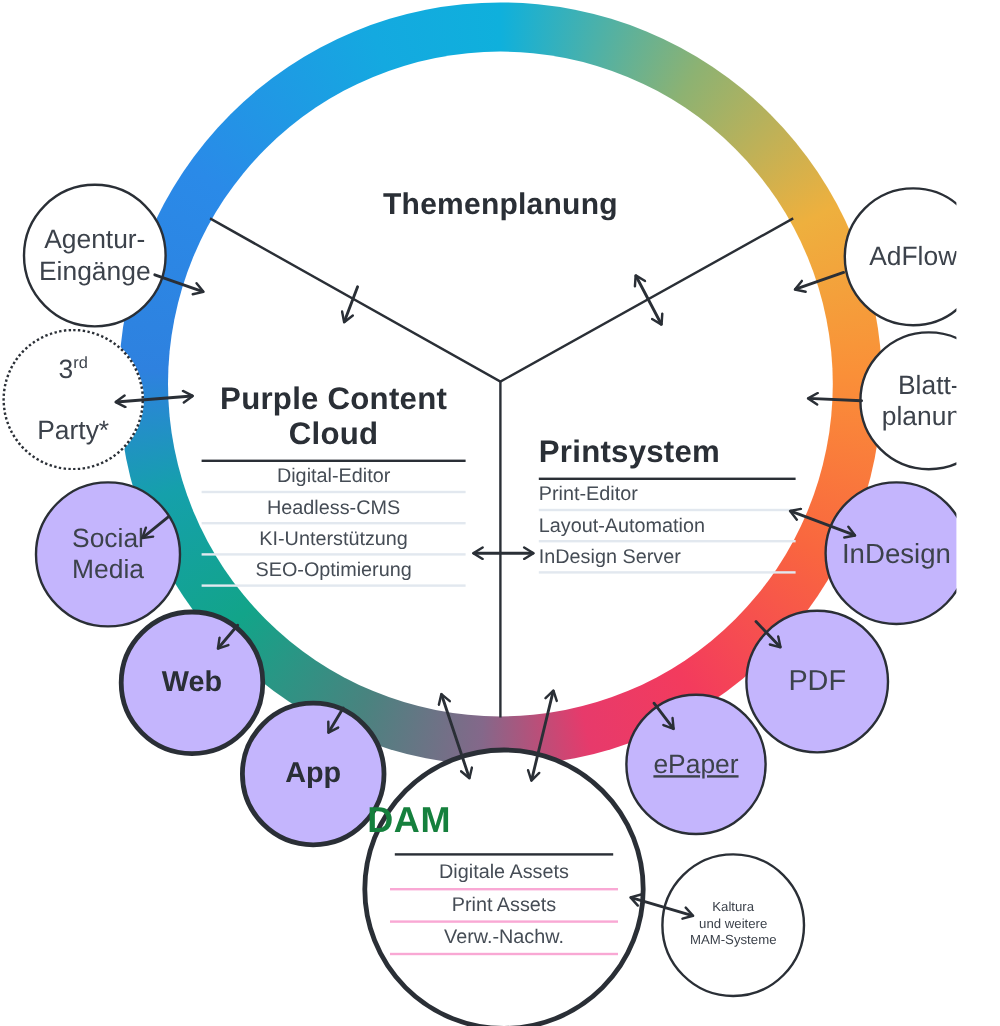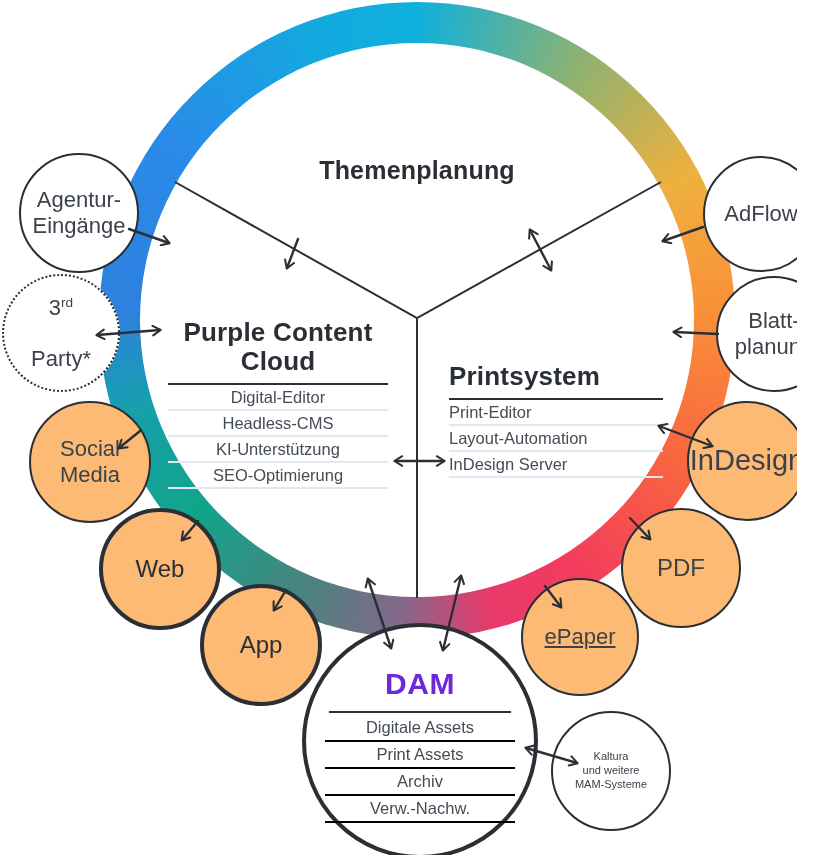--- a/index.html
+++ b/index.html
@@ -23,43 +23,43 @@
     padding-bottom:7px;border-bottom:2.5px solid #2a2f36;letter-spacing:.2px;}
   .blk-item{font-size:16.5px;color:#454c55;line-height:24px;border-bottom:2px solid #e2e8ef;}
   .block.purple{left:168px;top:318px;width:220px;text-align:center;}
   .block.print{left:449px;top:344px;width:214px;text-align:left;margin-top:18px;}
 
   
   .circle{position:absolute;border-radius:50%;background:#ffffff;border:2px solid #2a2f36;
     display:flex;align-items:center;justify-content:center;text-align:center;z-index:4;
     color:#3c424b;font-size:22px;line-height:1.16;}
   .clabel{white-space:pre-line;}
-  .fill{background:#fdba74;}
-  .thick{border-width:4px;font-weight:400;font-size:24px;color:#2a2f36;}
+  .fill{background:#c4b5fd;}
+  .thick{border-width:4px;font-weight:700;font-size:24px;color:#2a2f36;}
   .dotted{border:2px dotted #2a2f36;}
 
   .c-agentur{left:19px;top:153px;width:116px;height:116px;justify-content:center;}
   .c-third{left:2px;top:274px;width:114px;height:114px;}
   .c-social{left:29px;top:401px;width:118px;height:118px;}
   .c-web{left:99px;top:508px;width:114px;height:114px;}
   .c-app{left:200px;top:584px;width:114px;height:114px;}
   .c-adflow{left:703px;top:156px;width:112px;height:112px;}
   .c-blatt{left:716px;top:276px;width:112px;height:112px;}
-  .c-indesign{left:687px;top:401px;width:116px;height:116px;font-size:29px;}
+  .c-indesign{left:687px;top:401px;width:116px;height:116px;font-size:23px;}
   .c-pdf{left:621px;top:508px;width:116px;height:116px;font-size:24px;}
   .c-epaper{left:521px;top:578px;width:114px;height:114px;text-decoration:underline;}
   .c-kaltura{left:551px;top:711px;width:116px;height:116px;font-size:11px;line-height:1.25;}
 
   
   .c-dam{left:302px;top:623px;width:228px;height:228px;border-width:4.5px;display:block;z-index:4;}
   .dam-inner{padding-top:40px;}
-  .dam-title{font-size:30px;font-weight:700;text-align:center;color:#6d28d9;letter-spacing:.5px;}
+  .dam-title{font-size:30px;font-weight:700;text-align:left;color:#15803d;letter-spacing:.5px;}
   .dam-rule{width:182px;margin:9px auto 2px auto;border-bottom:2.5px solid #2a2f36;}
   .dam-item{width:190px;margin:0 auto;text-align:center;font-size:16.5px;color:#454c55;
-    line-height:25px;border-bottom:2px solid #000000;}
+    line-height:25px;border-bottom:2px solid #f9a8d4;}
 
   sup{font-size:.62em;}
 </style>
 </head>
 <body>
 
 <div class="canvas">
 
   <div class="ring" style="background: conic-gradient(rgb(15, 176, 220) 0deg, rgb(141, 178, 114) 32deg, rgb(238, 176, 62) 62deg, rgb(250, 144, 56) 88deg, rgb(249, 102, 63) 118deg, rgb(243, 59, 93) 148deg, rgb(231, 58, 107) 166deg, rgb(132, 104, 138) 183deg, rgb(73, 131, 127) 203deg, rgb(18, 164, 137) 228deg, rgb(21, 160, 171) 252deg, rgb(46, 129, 223) 272deg, rgb(42, 138, 232) 305deg, rgb(20, 169, 224) 340deg, rgb(15, 176, 220) 360deg);"></div>
   <div class="ring-inner"></div>
@@ -155,21 +155,20 @@
   <div class="circle c-epaper fill">
     <div class="clabel">ePaper</div>
   </div>
 
   <div class="circle c-dam">
     <div class="dam-inner">
       <div class="dam-title">DAM</div>
       <div class="dam-rule"></div>
       <div class="dam-item">Digitale Assets</div>
       <div class="dam-item">Print Assets</div>
-      <div class="dam-item">Archiv</div>
       <div class="dam-item">Verw.-Nachw.</div>
     </div>
   </div>
 
   <div class="circle c-kaltura">
     <div class="clabel">Kaltura
 und weitere
 MAM-Systeme</div>
   </div>
 

